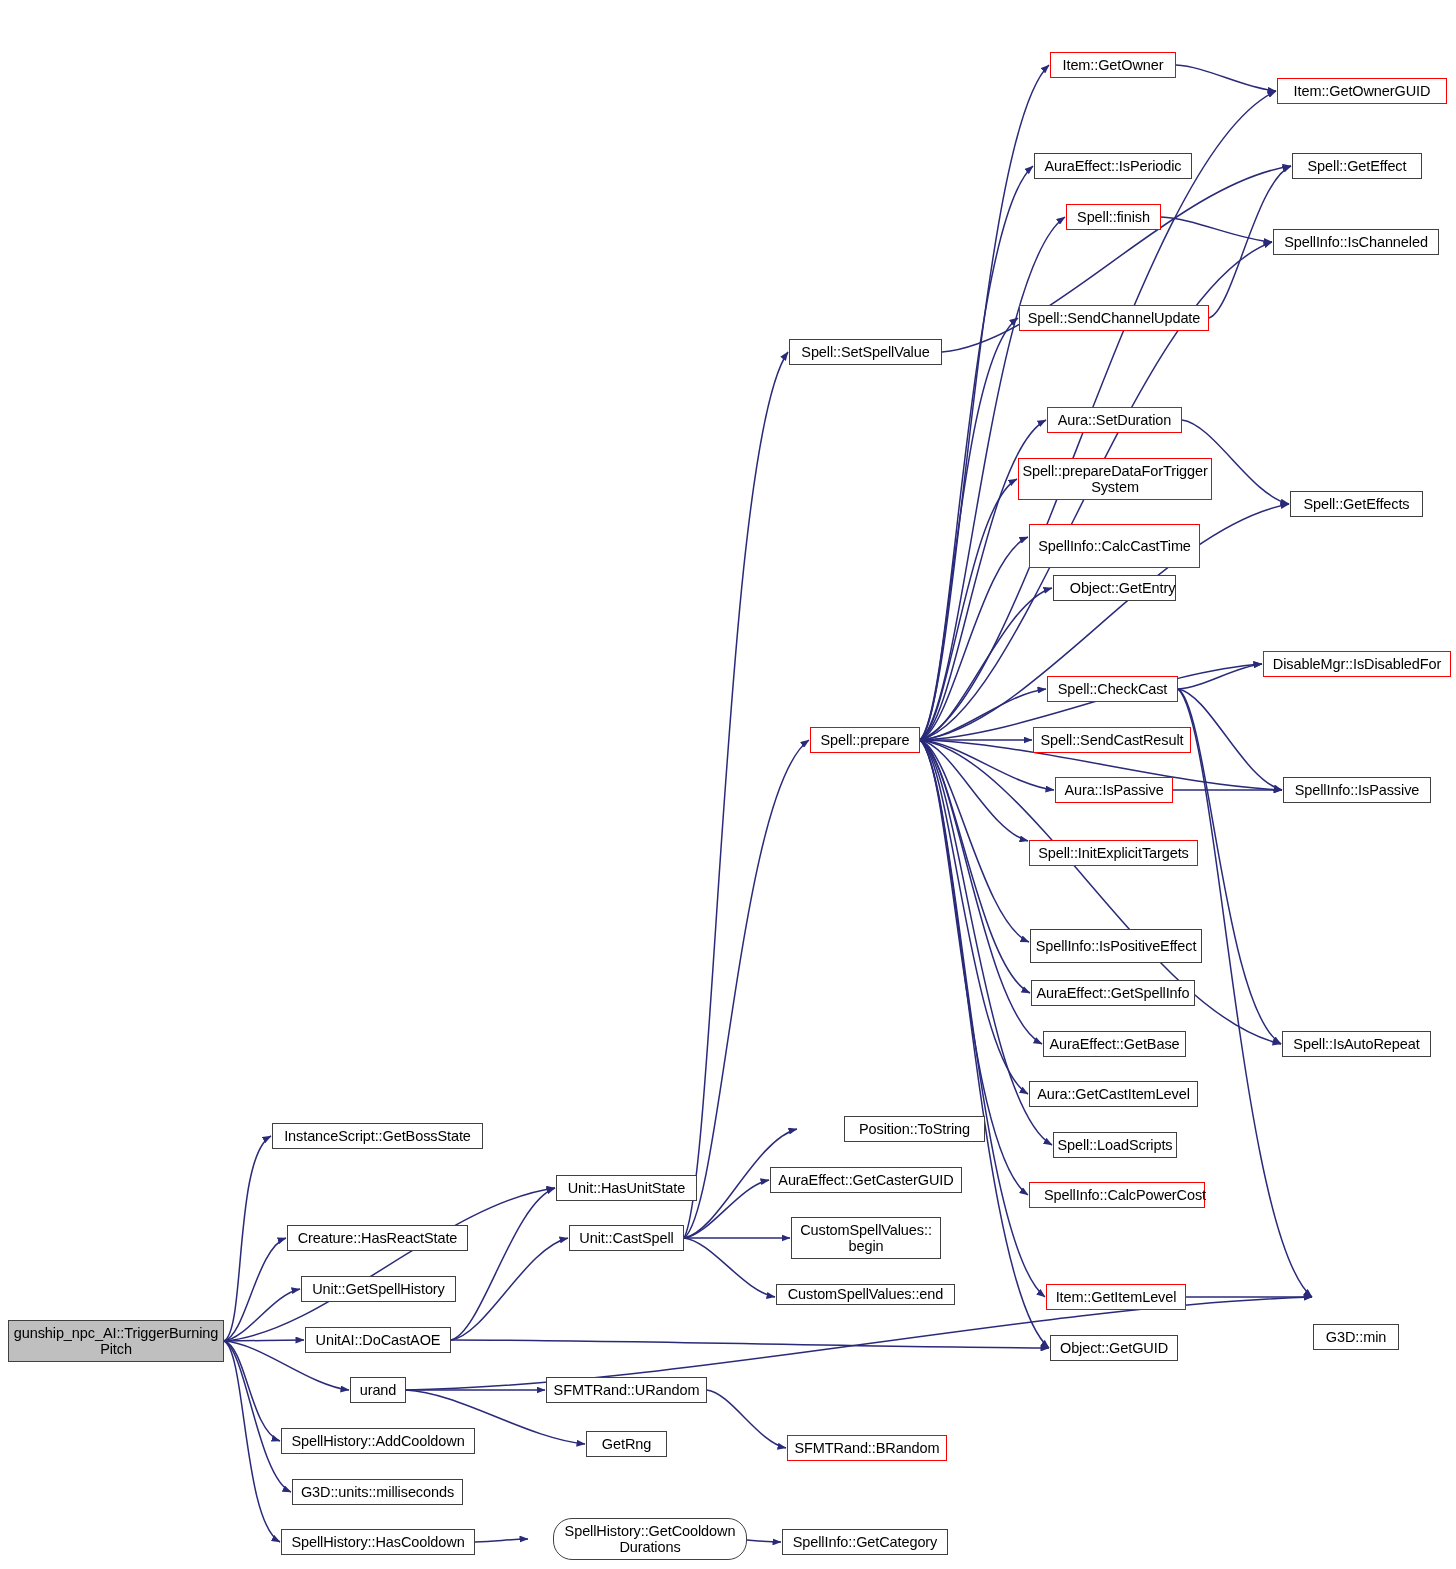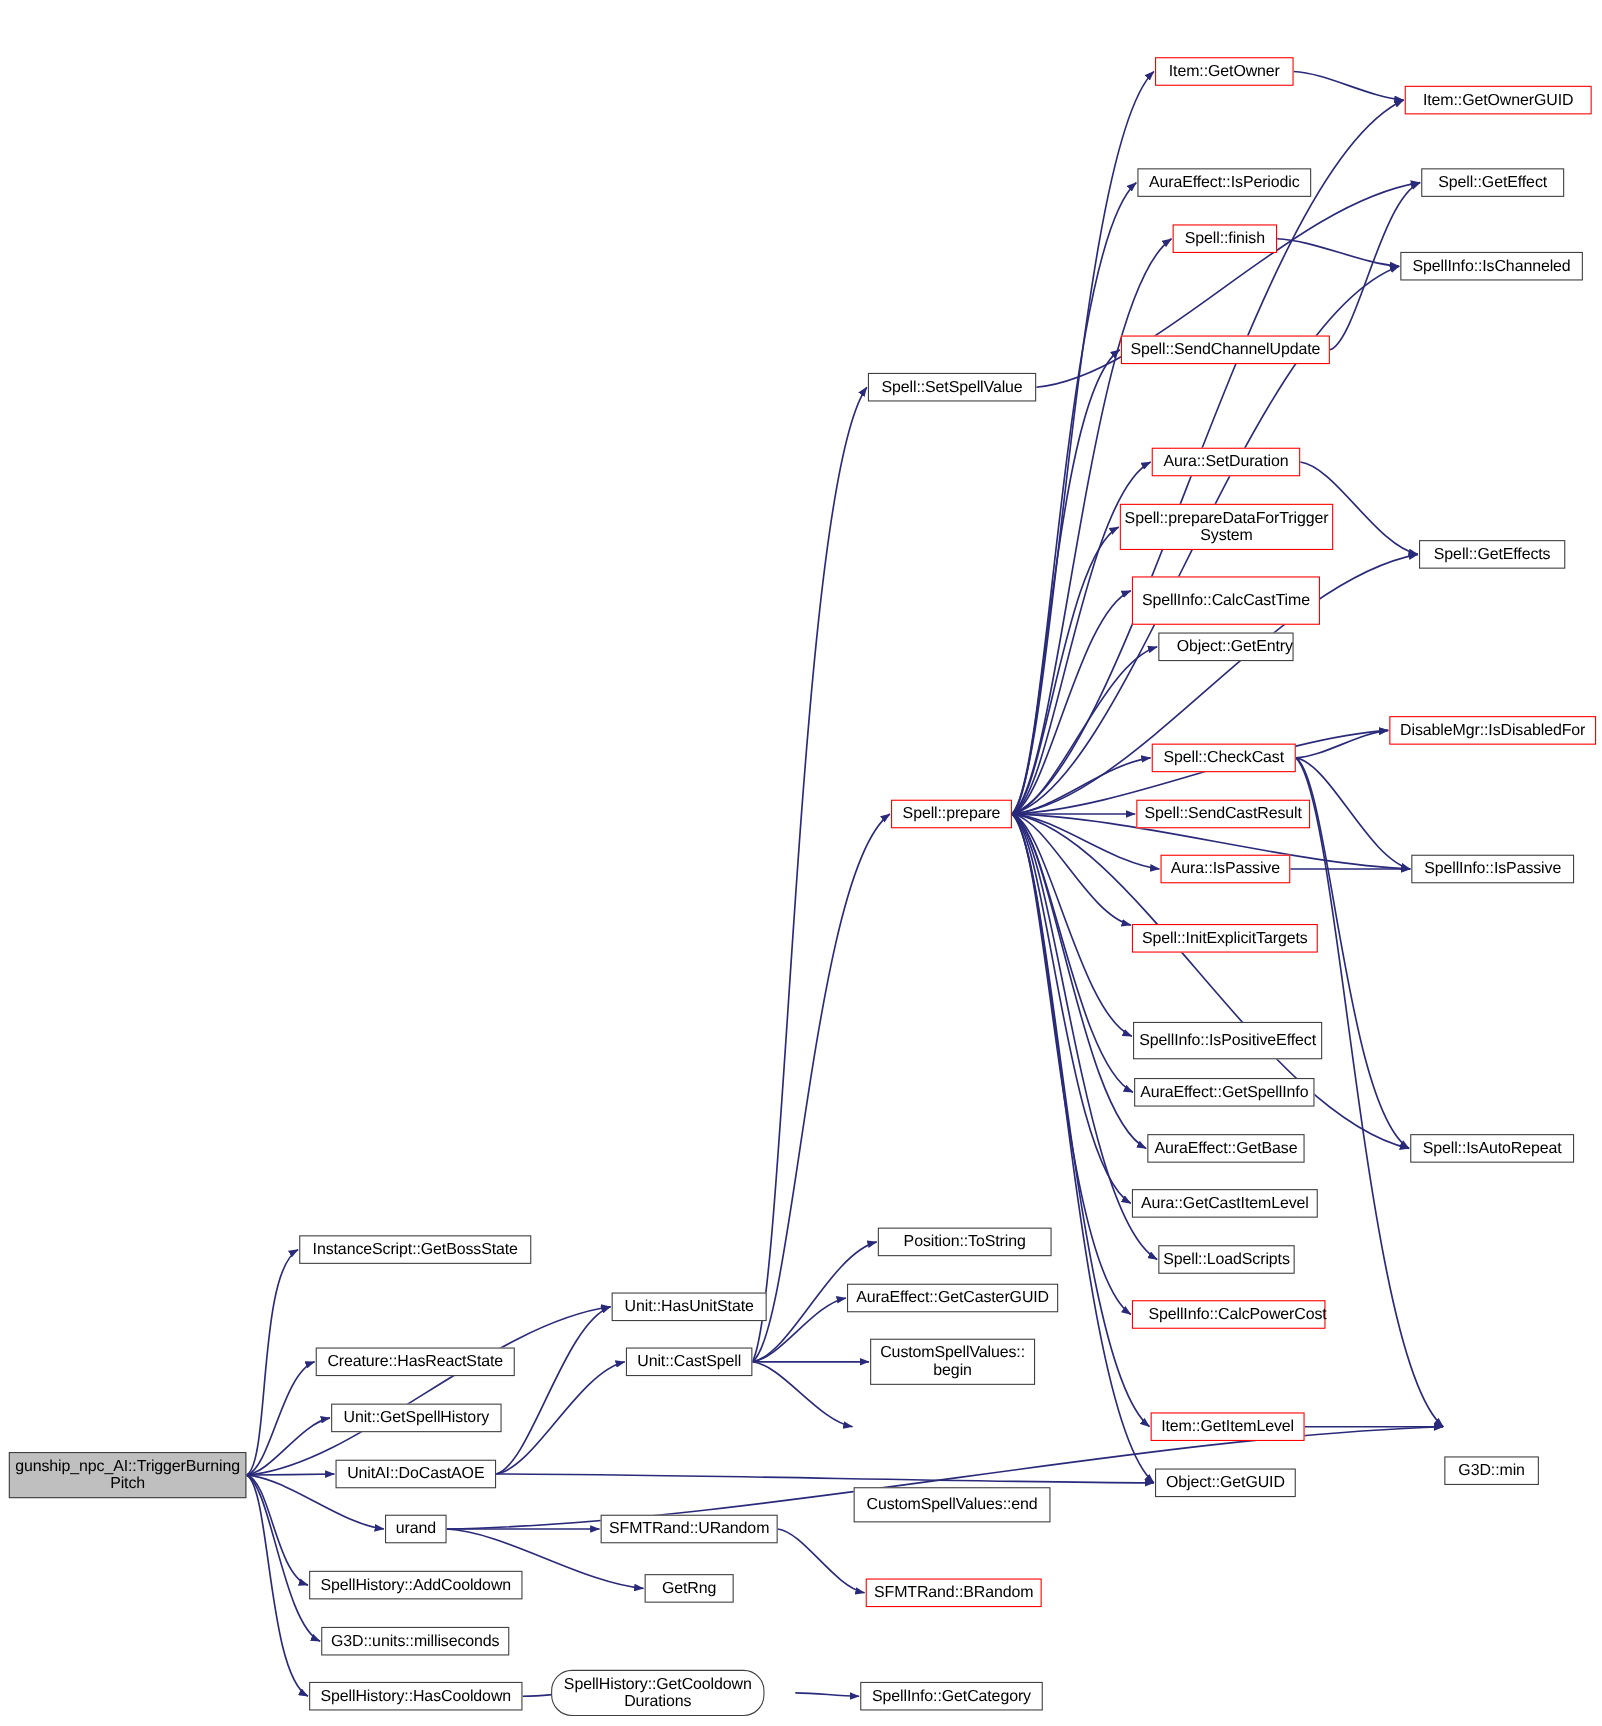--- a/index.html
+++ b/index.html
@@ -104,28 +104,28 @@
     <div class="node" style="left: 305px; top: 1327px; width: 146px; height: 26px;">UnitAI::DoCastAOE</div>
     <div class="node" style="left: 281px; top: 1428px; width: 194px; height: 26px;">SpellHistory::AddCooldown</div>
     <div class="node" style="left: 292px; top: 1479px; width: 171px; height: 26px;">G3D::units::milliseconds</div>
     <div class="node" style="left: 281px; top: 1529px; width: 194px; height: 26px;">SpellHistory::HasCooldown</div>
     <div class="node" style="left: 556px; top: 1175px; width: 141px; height: 26px;">Unit::HasUnitState</div>
     <div class="node" style="left: 569px; top: 1225px; width: 115px; height: 26px;">Unit::CastSpell</div>
     <div class="node" style="left: 350px; top: 1377px; width: 56px; height: 26px;">urand</div>
     <div class="node" style="left: 546px; top: 1377px; width: 161px; height: 26px;">SFMTRand::URandom</div>
     <div class="node" style="left: 586px; top: 1431px; width: 81px; height: 26px;">GetRng</div>
     <div class="node red" style="left: 787px; top: 1435px; width: 160px; height: 26px;">SFMTRand::BRandom</div>
-    <div class="node" style="left: 501px; top: 1518px; width: 194px; height: 42px; border-radius: 19px;">SpellHistory::GetCooldown
+    <div class="node" style="left: 553px; top: 1518px; width: 194px; height: 42px; border-radius: 19px;">SpellHistory::GetCooldown
 Durations</div>
     <div class="node" style="left: 782px; top: 1529px; width: 166px; height: 26px;">SpellInfo::GetCategory</div>
-    <div class="node" style="left: 798px; top: 1116px; width: 158px; height: 26px;">Position::ToString</div>
+    <div class="node" style="left: 844px; top: 1116px; width: 141px; height: 26px;">Position::ToString</div>
     <div class="node" style="left: 770px; top: 1167px; width: 192px; height: 26px;">AuraEffect::GetCasterGUID</div>
     <div class="node" style="left: 791px; top: 1217px; width: 150px; height: 42px;">CustomSpellValues::
 begin</div>
-    <div class="node" style="left: 776px; top: 1352px; width: 179px; height: 32px;">CustomSpellValues::end</div>
+    <div class="node" style="left: 776px; top: 1284px; width: 179px; height: 21px;">CustomSpellValues::end</div>
     <div class="node" style="left: 789px; top: 339px; width: 153px; height: 26px;">Spell::SetSpellValue</div>
     <div class="node red" style="left: 810px; top: 727px; width: 110px; height: 26px;">Spell::prepare</div>
     <div class="node red" style="left: 1050px; top: 52px; width: 126px; height: 26px;">Item::GetOwner</div>
     <div class="node" style="left: 1034px; top: 153px; width: 158px; height: 26px;">AuraEffect::IsPeriodic</div>
     <div class="node red" style="left: 1066px; top: 204px; width: 95px; height: 26px;">Spell::finish</div>
     <div class="node red" style="left: 1019px; top: 305px; width: 190px; height: 26px;">Spell::SendChannelUpdate</div>
     <div class="node red" style="left: 1047px; top: 407px; width: 135px; height: 26px;">Aura::SetDuration</div>
     <div class="node red" style="left: 1018px; top: 458px; width: 194px; height: 42px;">Spell::prepareDataForTrigger
 System</div>
     <div class="node red" style="left: 1029px; top: 524px; width: 171px; height: 44px;">SpellInfo::CalcCastTime</div>

